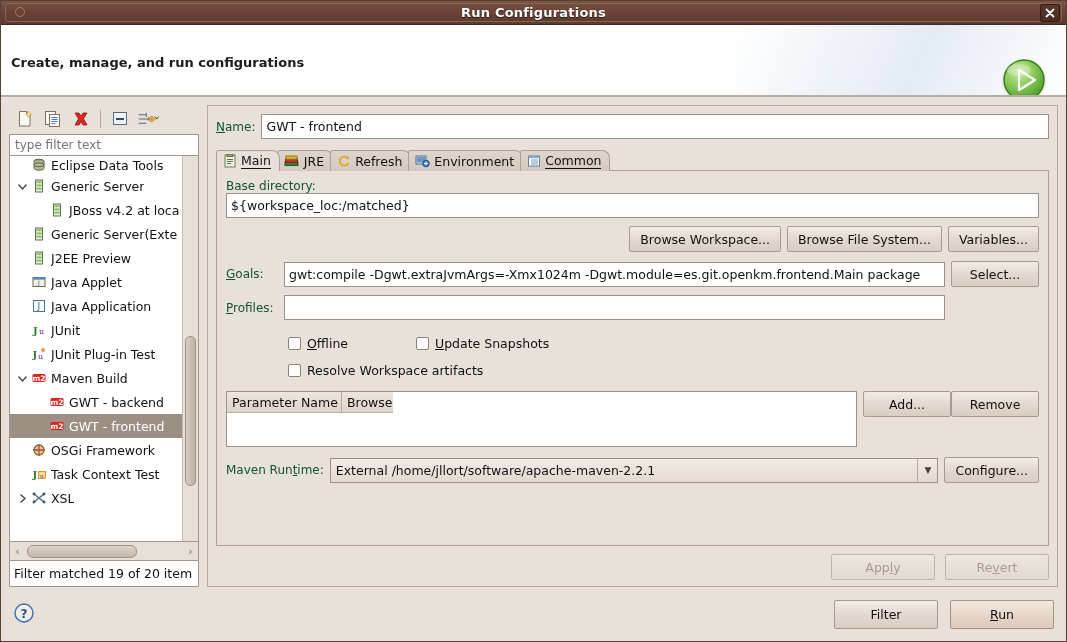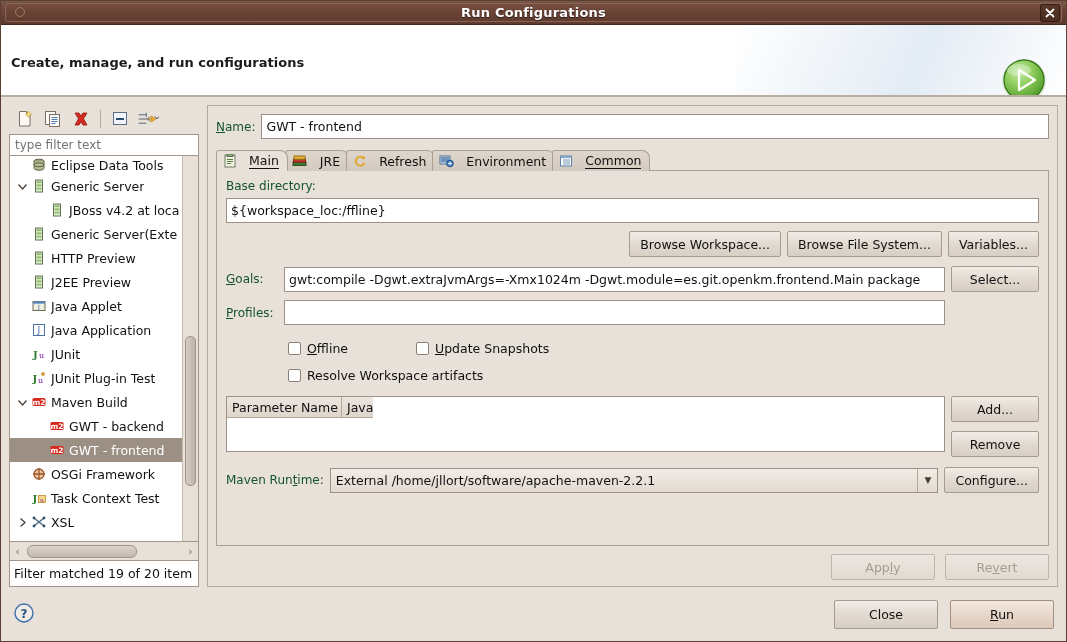--- a/index.html
+++ b/index.html
@@ -158,21 +158,21 @@
     font-family: inherit; font-size: 12.5px; color: #111;
     padding: 0 4px; display: flex; align-items: center;
     overflow: hidden; white-space: nowrap;
   }
   
   #tabs {
     display: flex; align-items: flex-end; height: 22px;
     margin-top: 10px; position: relative; z-index: 2;
   }
   .tab {
-    display: flex; align-items: center; gap: 12px;
+    display: flex; align-items: center; gap: 4px;
     height: 21px; padding: 0 8px 0 6px;
     font-size: 12.5px; color: #111; cursor: pointer;
     background: linear-gradient(to bottom,#ded6cd,#d3c9bf);
     border: 1px solid #aca093; border-bottom: none;
     border-radius: 3px 8px 0 0; margin-right: -3px;
   }
   .tab.active {
     background: #e7e1da; border-color: #aca093;
     z-index: 3; font-weight: normal;
   }
@@ -374,31 +374,20 @@
             </div>
             <div class="tree-row indent1">
               <span class="ticon">
                 <svg width="14" height="14" viewBox="0 0 14 14">
                   <rect x="3.5" y="1" width="7" height="12" fill="#e8f0d8" stroke="#5d7150"></rect>
                   <rect x="4.5" y="2.2" width="5" height="2" fill="#8fbb6b"></rect>
                   <rect x="4.5" y="5.4" width="5" height="2" fill="#8fbb6b"></rect>
                   <rect x="4.5" y="8.6" width="5" height="2" fill="#8fbb6b"></rect>
                 </svg>
               </span>
-              <span class="tlabel">HTTP Preview</span>
-            </div>
-            <div class="tree-row indent1">
-              <span class="ticon">
-                <svg width="14" height="14" viewBox="0 0 14 14">
-                  <rect x="3.5" y="1" width="7" height="12" fill="#e8f0d8" stroke="#5d7150"></rect>
-                  <rect x="4.5" y="2.2" width="5" height="2" fill="#8fbb6b"></rect>
-                  <rect x="4.5" y="5.4" width="5" height="2" fill="#8fbb6b"></rect>
-                  <rect x="4.5" y="8.6" width="5" height="2" fill="#8fbb6b"></rect>
-                </svg>
-              </span>
               <span class="tlabel">J2EE Preview</span>
             </div>
             <div class="tree-row indent1">
               <span class="ticon">
                 <svg width="14" height="14" viewBox="0 0 14 14">
                   <rect x="1" y="2.5" width="12" height="9" fill="#f0f0e0" stroke="#6b6b55"></rect>
                   <rect x="1" y="2.5" width="12" height="2.2" fill="#5c8bbf"></rect>
                   <text x="7" y="10" font-size="6" text-anchor="middle" fill="#2b5f9e" font-family="DejaVu Sans">J</text>
                 </svg>
               </span>
@@ -560,22 +549,22 @@
             <rect x="1.5" y="2" width="11" height="10" fill="#ffffff" stroke="#5b7fa6"></rect>
             <rect x="1.5" y="2" width="11" height="2.2" fill="#88a9c9"></rect>
             <path d="M4 6 h7 M4 8 h7 M4 10 h7" stroke="#6a8ca9" stroke-width=".9"></path>
           </svg>
           <span style="border-bottom:1px solid #111">Common</span>
         </div>
       </div>
 
       <div id="tabpanel">
 
-        <div class="lbl" style="margin-bottom:5px">Base directory:</div>
-        <div class="txtfield">${workspace_loc:/ffline}</div>
+        <div class="lbl" style="">Base directory:</div>
+        <div class="txtfield">${workspace_loc:/matched}</div>
 
         <div class="row" style="justify-content:flex-end; gap:6px; margin-top:8px">
           <div class="btn">
             <span>Browse Workspace...</span>
           </div>
           <div class="btn">
             <span>Browse File System...</span>
           </div>
           <div class="btn">
             <span>Variables...</span>
@@ -611,25 +600,25 @@
               <span class="cb"></span>
               <span>Resolve Workspace artifacts</span>
             </div>
           </div>
         </div>
 
         <div class="row" style="gap:6px; margin-top:7px; align-items:flex-start">
           <div id="paramtable" style="flex:1 1 auto">
             <div id="paramhead">
               <div class="pcol" style="width:115px">Parameter Name</div>
-              <div class="pcol" style="flex:1 1 auto; border-right:none">Java</div>
+              <div class="pcol" style="flex:1 1 auto; border-right:none">Browse</div>
             </div>
             <div style="flex:1 1 auto; background:#fff"></div>
           </div>
-          <div style="display:flex; flex-direction:column; gap:9px">
+          <div style="display:flex; flex-direction:row; ">
             <div class="btn" style="min-width:88px">
               <span>Add...</span>
             </div>
             <div class="btn" style="min-width:88px">
               <span>Remove</span>
             </div>
           </div>
         </div>
 
         <div class="row" style="gap:6px; margin-top:10px">
@@ -657,20 +646,20 @@
 
   <div id="footer">
     <div id="help-icon">
       <svg width="22" height="22" viewBox="0 0 22 22">
         <circle cx="11" cy="11" r="9" fill="#f2ece6" stroke="#3f6fa8" stroke-width="1.4"></circle>
         <text x="11" y="15.5" font-family="DejaVu Sans, sans-serif" font-size="12" font-weight="bold" text-anchor="middle" fill="#28517f">?</text>
       </svg>
     </div>
     <div id="footer-btns">
       <div class="btn">
-        <span>Close</span>
+        <span>Filter</span>
       </div>
       <div class="btn default">
         <span><span class="ul">R</span>un</span>
       </div>
     </div>
   </div>
 </div>
 
 </body></html>

